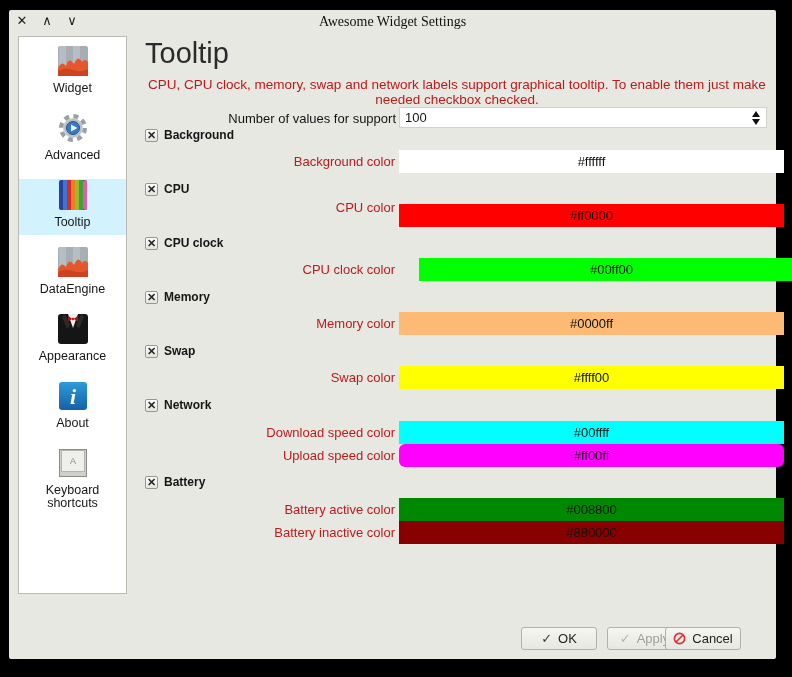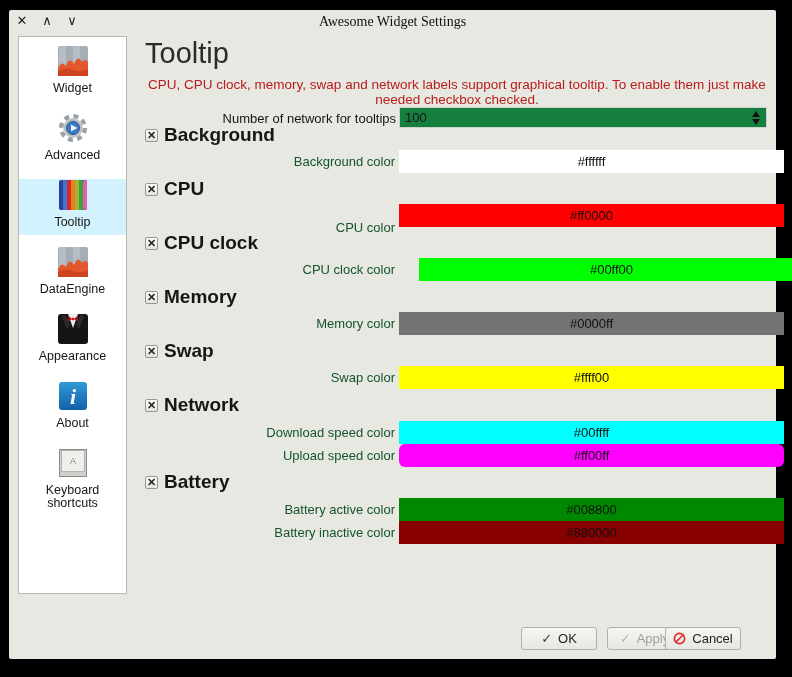--- a/index.html
+++ b/index.html
@@ -43,21 +43,21 @@
   .page-desc{
     position:absolute;left:136px;top:67px;width:624px;text-align:center;
     font-size:13.5px;line-height:15px;color:#b91c1c;
   }
   .spin-label{
     position:absolute;left:136px;top:101px;width:251px;text-align:right;
     font-size:13px;color:#141414;
   }
   .spinbox{
     position:absolute;left:390px;top:97px;width:368px;height:21px;
-    background:#15803d;border:1px solid #d2d2ca;box-sizing:border-box;
+    background:#ffffff;border:1px solid #d2d2ca;box-sizing:border-box;
   }
   .spinbox input{
     position:absolute;left:0;top:0;width:348px;height:19px;border:none;outline:none;
     font-family:"Liberation Sans",sans-serif;font-size:13px;color:#141414;padding:0 0 0 5px;
     background:transparent;
   }
   .spin-arrows{position:absolute;right:5px;top:2px;width:9px;height:16px;}
   .tri-up{position:absolute;left:0;top:1px;width:0;height:0;
     border-left:4.5px solid transparent;border-right:4.5px solid transparent;
     border-bottom:6px solid #111;}
@@ -65,25 +65,25 @@
     border-left:4.5px solid transparent;border-right:4.5px solid transparent;
     border-top:6px solid #111;}
   
   .cb-row{position:absolute;left:136px;height:14px;display:flex;align-items:center;}
   .cb-box{
     width:13px;height:13px;box-sizing:border-box;border:1px solid #96978f;border-radius:2px;
     background:linear-gradient(#ffffff,#e4e4de);
     display:flex;align-items:center;justify-content:center;
     font-size:11px;font-weight:bold;color:#272727;line-height:11px;cursor:default;
   }
-  .cb-label{margin-left:6px;font-size:19px;font-weight:bold;color:#161616;}
+  .cb-label{margin-left:6px;font-size:12px;font-weight:bold;color:#161616;}
   
   .color-label{
     position:absolute;left:136px;width:250px;text-align:right;
-    font-size:13px;color:#14532d;line-height:23px;height:23px;
+    font-size:13px;color:#b91c1c;line-height:23px;height:23px;
   }
   .color-btn{
     position:absolute;left:390px;width:385px;height:23px;border:none;padding:0;
     font-family:"Liberation Sans",sans-serif;font-size:13px;color:#101010;
     text-align:center;line-height:23px;cursor:default;
   }
   
   .ftr-btn{
     position:absolute;top:617px;height:23px;box-sizing:border-box;
     background:linear-gradient(#f5f5f1,#e8e8e2);border:1px solid #b1b1a9;border-radius:3px;
@@ -189,56 +189,56 @@
         <text x="16" y="17" text-anchor="middle" font-family="Liberation Sans, sans-serif" font-size="9" fill="#8a8a84">A</text>
       </svg>
       <div class="side-label">Keyboard shortcuts</div>
     </div>
 
   </div>
 
   <div class="page-title">Tooltip</div>
   <div class="page-desc">CPU, CPU clock, memory, swap and network labels support graphical tooltip. To enable them just make needed checkbox checked.</div>
 
-  <div class="spin-label">Number of network for tooltips</div>
+  <div class="spin-label">Number of values for support</div>
   <div class="spinbox">
     <input value="100" style="">
     <div class="spin-arrows">
       <div class="tri-up"></div>
       <div class="tri-down"></div>
     </div>
   </div>
 
   <div class="cb-row" style="top:118px">
     <span class="cb-box">✕</span>
     <span class="cb-label">Background</span>
   </div>
   <div class="color-label" style="top:140px">Background color</div>
   <button class="color-btn" style="top: 140px; background: rgb(255, 255, 255);">#ffffff</button>
 
   <div class="cb-row" style="top:172px">
     <span class="cb-box">✕</span>
     <span class="cb-label">CPU</span>
   </div>
-  <div class="color-label" style="top:206px">CPU color</div>
+  <div class="color-label" style="top:186px">CPU color</div>
   <button class="color-btn" style="top: 194px; background: rgb(255, 0, 0);">#ff0000</button>
 
   <div class="cb-row" style="top:226px">
     <span class="cb-box">✕</span>
     <span class="cb-label">CPU clock</span>
   </div>
   <div class="color-label" style="top:248px">CPU clock color</div>
   <button class="color-btn" style="top: 248px; background: rgb(0, 255, 0); margin-left: 20px;">#00ff00</button>
 
   <div class="cb-row" style="top:280px">
     <span class="cb-box">✕</span>
     <span class="cb-label">Memory</span>
   </div>
   <div class="color-label" style="top:302px">Memory color</div>
-  <button class="color-btn" style="top: 302px; background: #737373;">#0000ff</button>
+  <button class="color-btn" style="top: 302px; background: #fdba74;">#0000ff</button>
 
   <div class="cb-row" style="top:334px">
     <span class="cb-box">✕</span>
     <span class="cb-label">Swap</span>
   </div>
   <div class="color-label" style="top:356px">Swap color</div>
   <button class="color-btn" style="top: 356px; background: rgb(255, 255, 0);">#ffff00</button>
 
   <div class="cb-row" style="top:388px">
     <span class="cb-box">✕</span>

